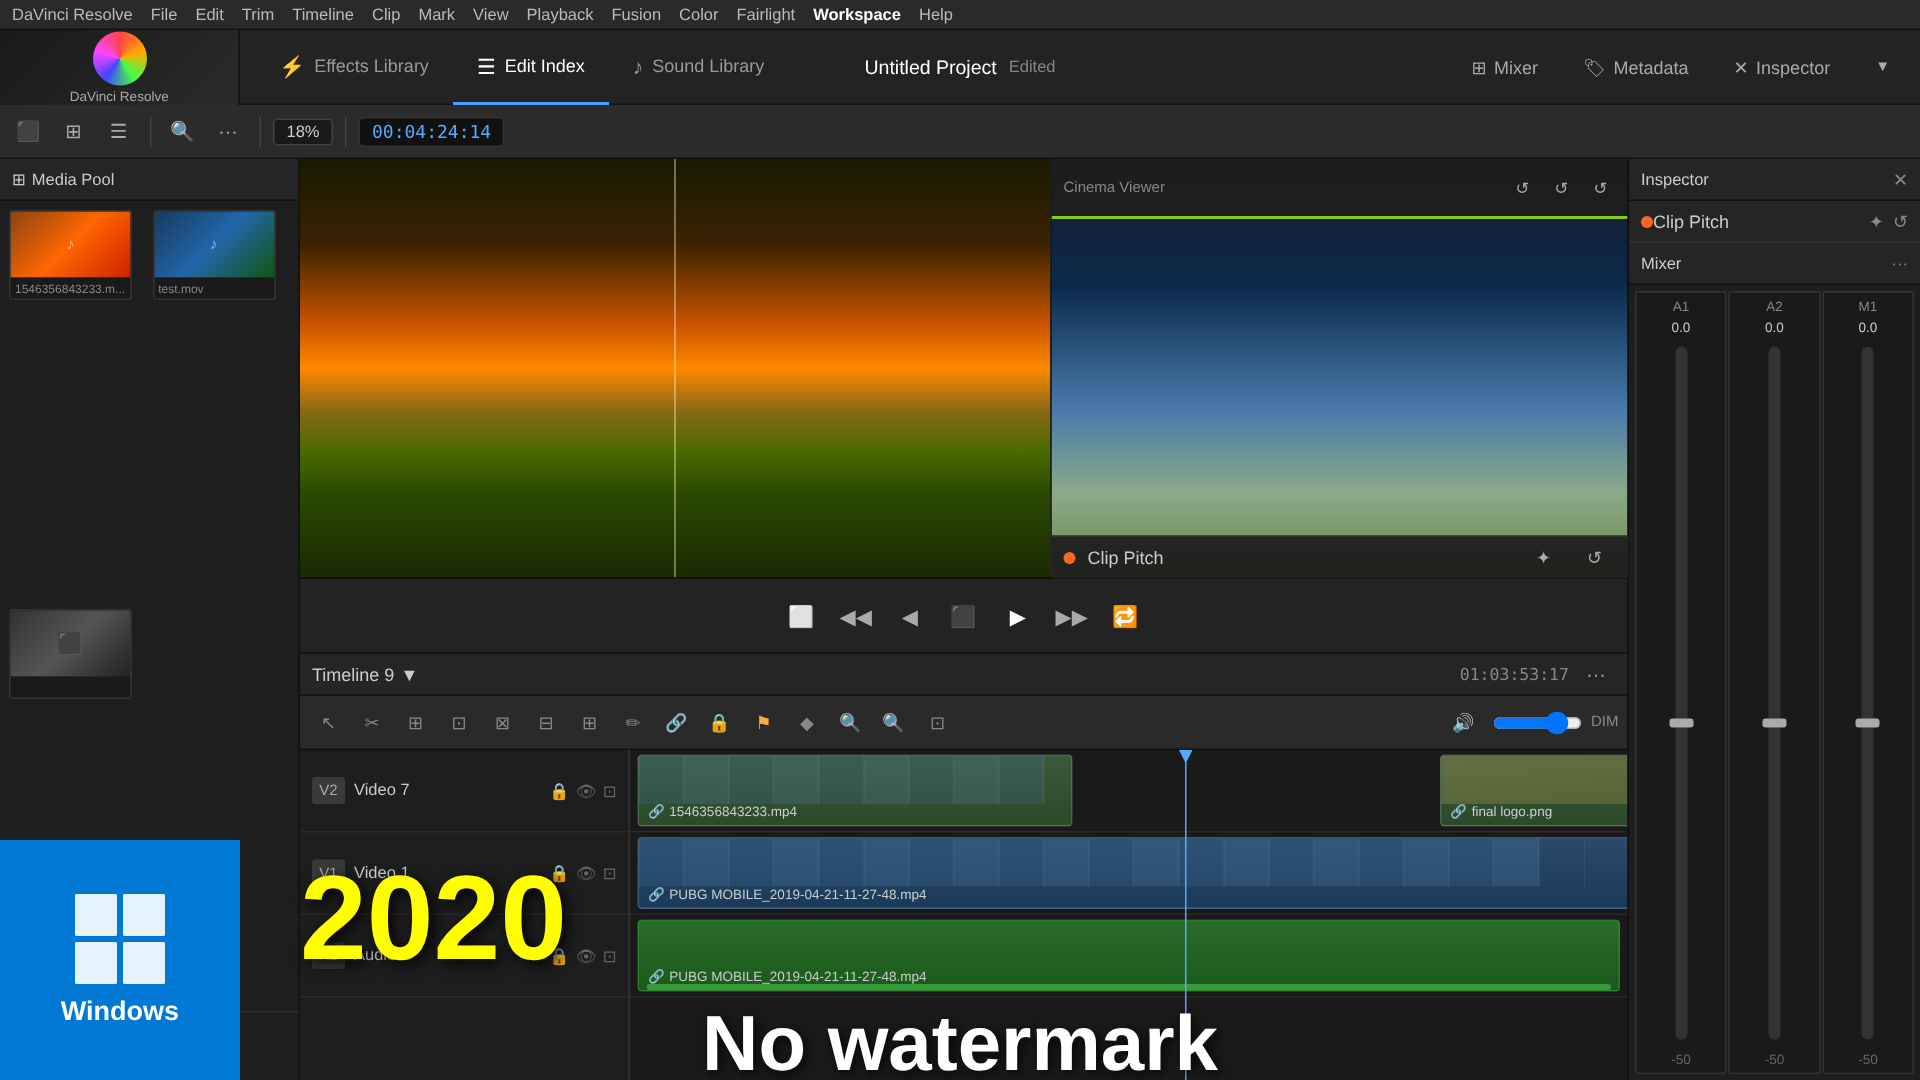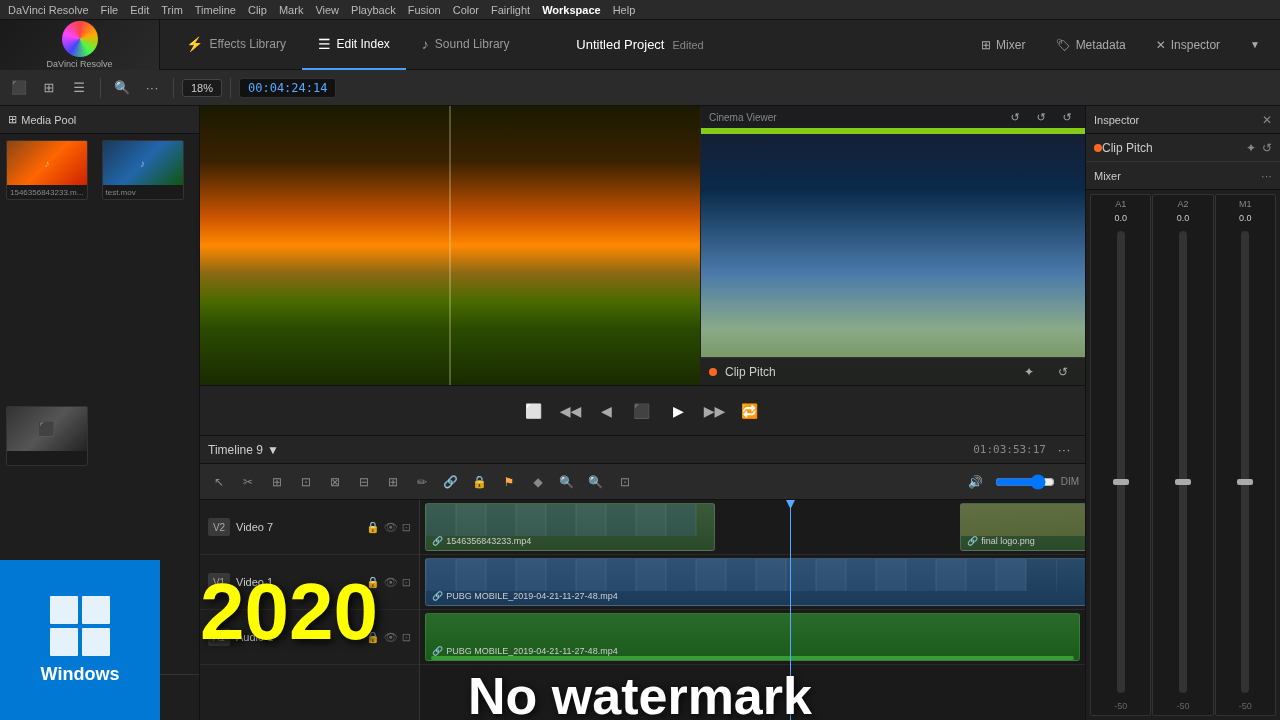--- a/index.html
+++ b/index.html
@@ -773,21 +773,21 @@
     <div class="viewer-container">
       <div class="viewer-left">
         <div class="viewer-content-left">
           <div class="timeline-bar"></div>
         </div>
       </div>
       <div class="viewer-right">
         <div class="viewer-content-right">
         </div>
 
-        <div style="position:absolute;top:0;left:0;right:0;height:28px;background:rgba(30,30,30,0.9);display:flex;align-items:center;padding:0 8px;gap:6px;border-bottom:6px solid #84cc16;">
+        <div style="position:absolute;top:0;left:0;right:0;height:40px;background:rgba(30,30,30,0.9);display:flex;align-items:center;padding:0 8px;gap:6px;border-bottom:2px solid #84cc16;">
           <span style="color:#888;font-size:10px;">Cinema Viewer</span>
           <div style="margin-left:auto;display:flex;gap:6px;">
             <div class="ctrl-btn" style="width:20px;height:20px;font-size:11px;">↺</div>
             <div class="ctrl-btn" style="width:20px;height:20px;font-size:11px;">↺</div>
             <div class="ctrl-btn" style="width:20px;height:20px;font-size:11px;">↺</div>
           </div>
         </div>
 
         <div style="position:absolute;bottom:0;left:0;right:0;height:28px;background:rgba(30,30,30,0.95);display:flex;align-items:center;padding:0 8px;gap:8px;border-top:1px solid #333;">
           <div class="dot-orange"></div>

